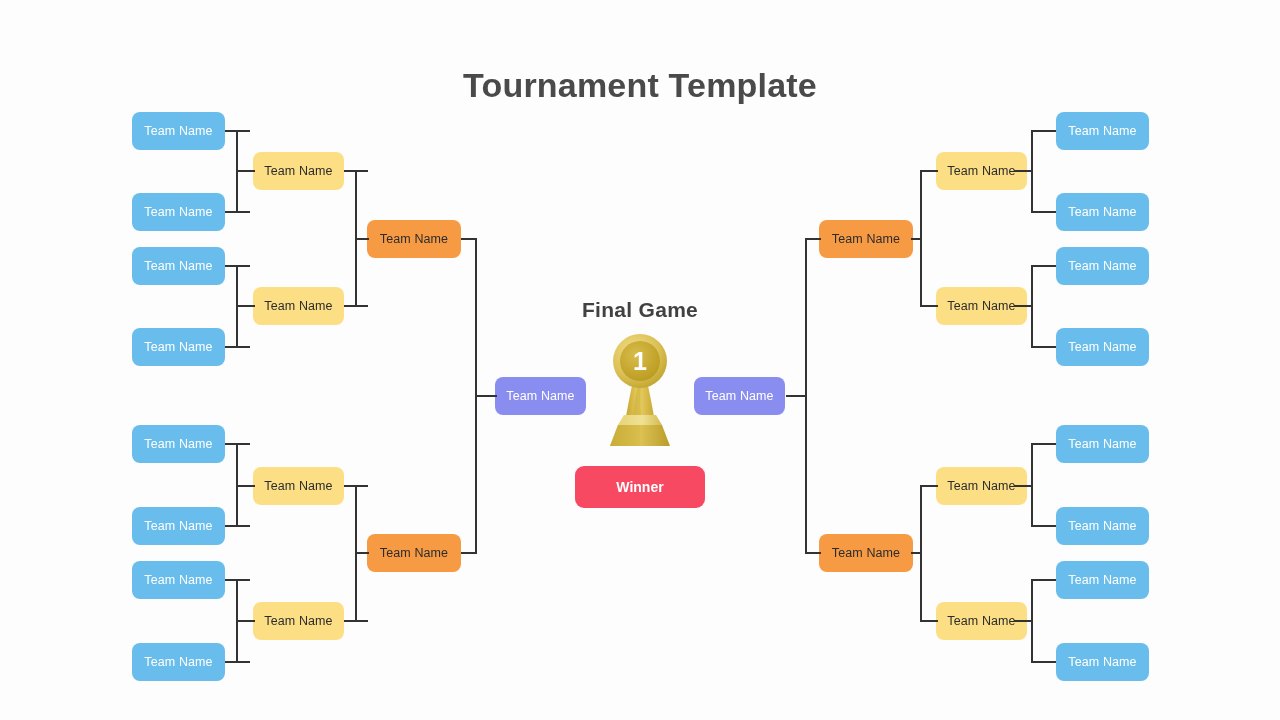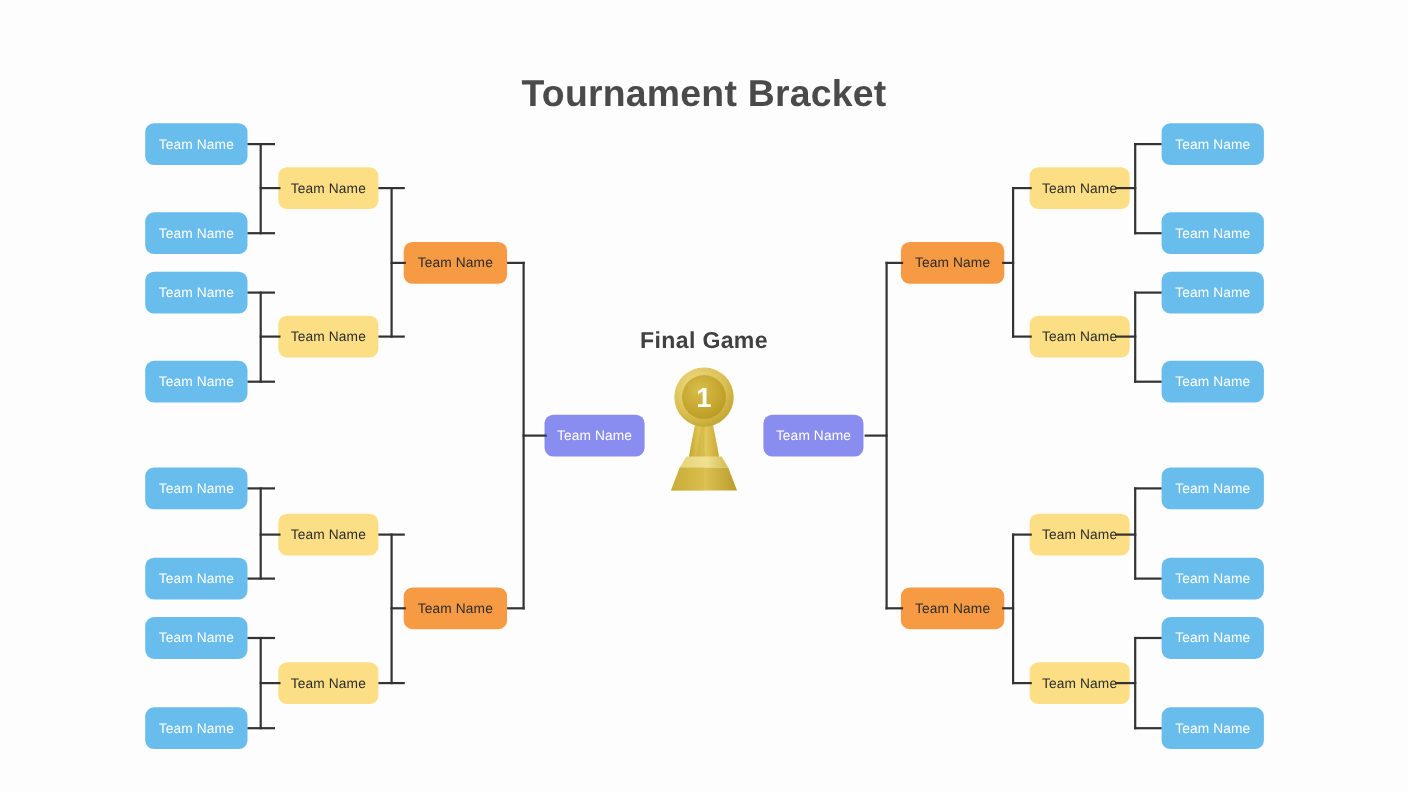--- a/index.html
+++ b/index.html
@@ -122,21 +122,21 @@
     top: 333px;
     width: 86px;
     height: 116px;
   }
 </style>
 </head>
 <body>
 
 <div id="stage">
 
-  <div class="title">Tournament Bracket</div>
+  <div class="title">Tournament Template</div>
   <div class="final-label">Final Game</div>
 
   <div class="node r1" style="left:132px; top:112px;">Team Name</div>
   <div class="node r1" style="left:132px; top:193px;">Team Name</div>
   <div class="node r1" style="left:132px; top:247px;">Team Name</div>
   <div class="node r1" style="left:132px; top:328px;">Team Name</div>
   <div class="node r1" style="left:132px; top:425px;">Team Name</div>
   <div class="node r1" style="left:132px; top:507px;">Team Name</div>
   <div class="node r1" style="left:132px; top:561px;">Team Name</div>
   <div class="node r1" style="left:132px; top:643px;">Team Name</div>
@@ -277,14 +277,15 @@
 
       <polygon points="21,92 65,92 73,113 13,113" fill="url(#gBase)"></polygon>
       <polygon points="21,92 43,92 43,113 13,113" fill="#d4b945" opacity="0.5"></polygon>
 
       <circle cx="43" cy="28" r="27" fill="url(#gDisc)"></circle>
       <circle cx="43" cy="28" r="20" fill="url(#gInner)"></circle>
       <text x="43" y="37" text-anchor="middle" font-family="'Liberation Sans', sans-serif" font-size="25" font-weight="bold" fill="#ffffff">1</text>
     </svg>
   </div>
 
+  <div class="winner-box">Winner</div>
 
 </div>
 
 </body></html>

